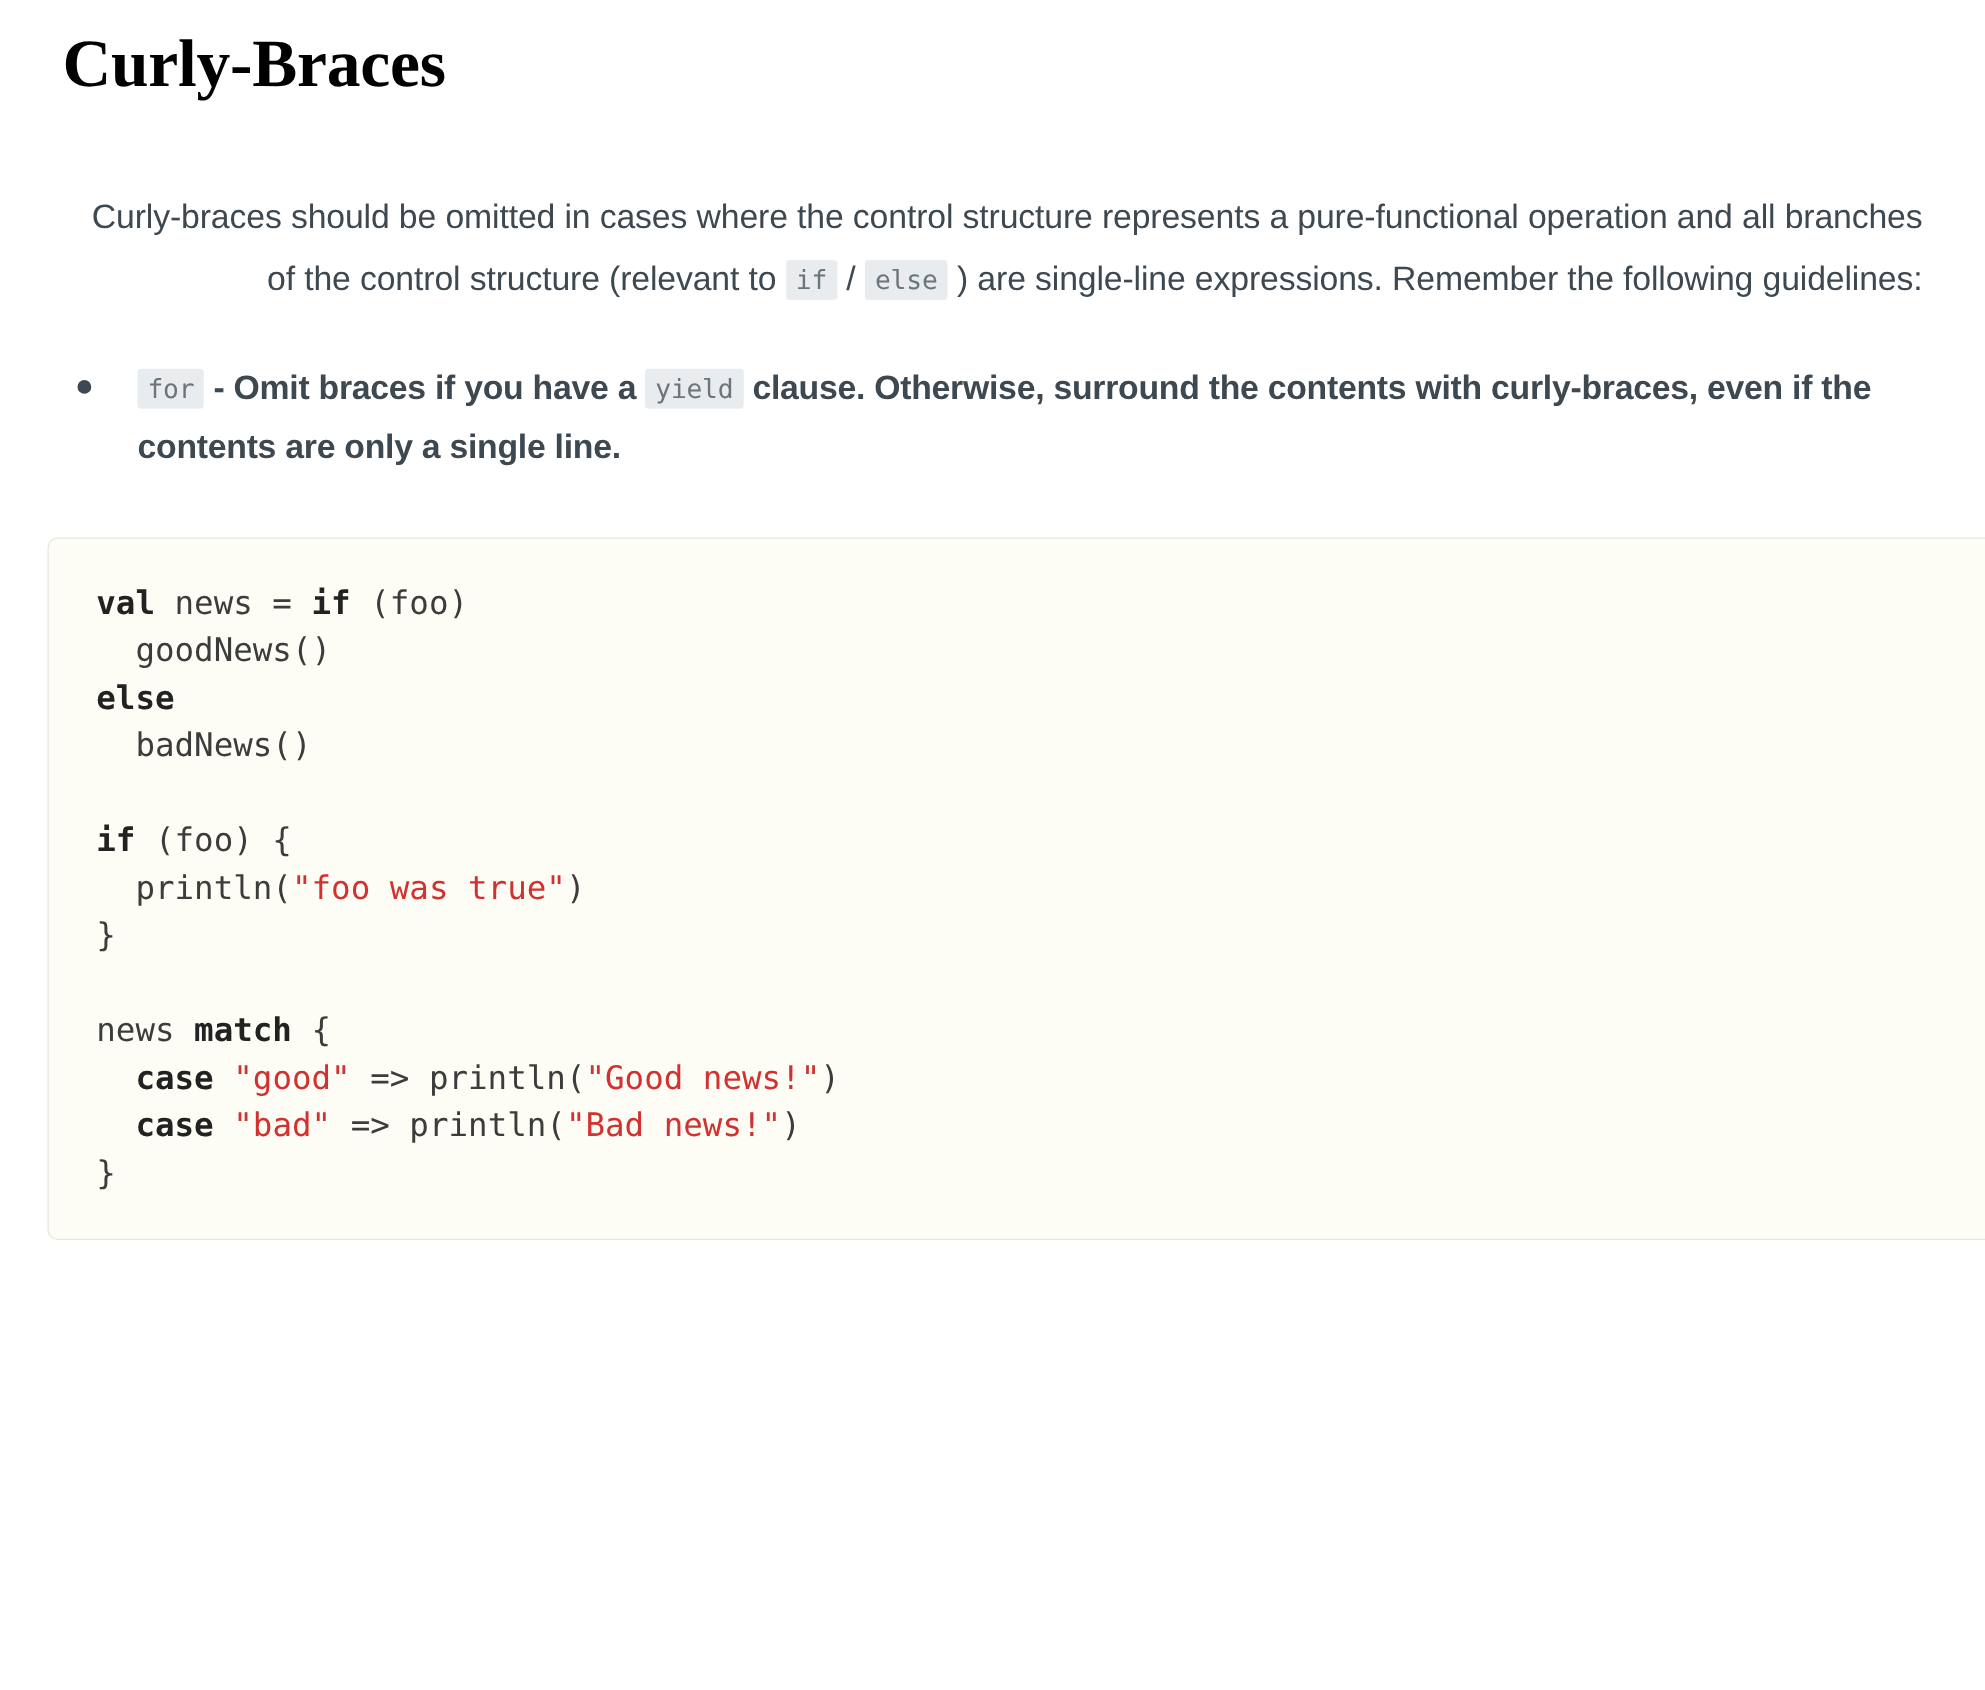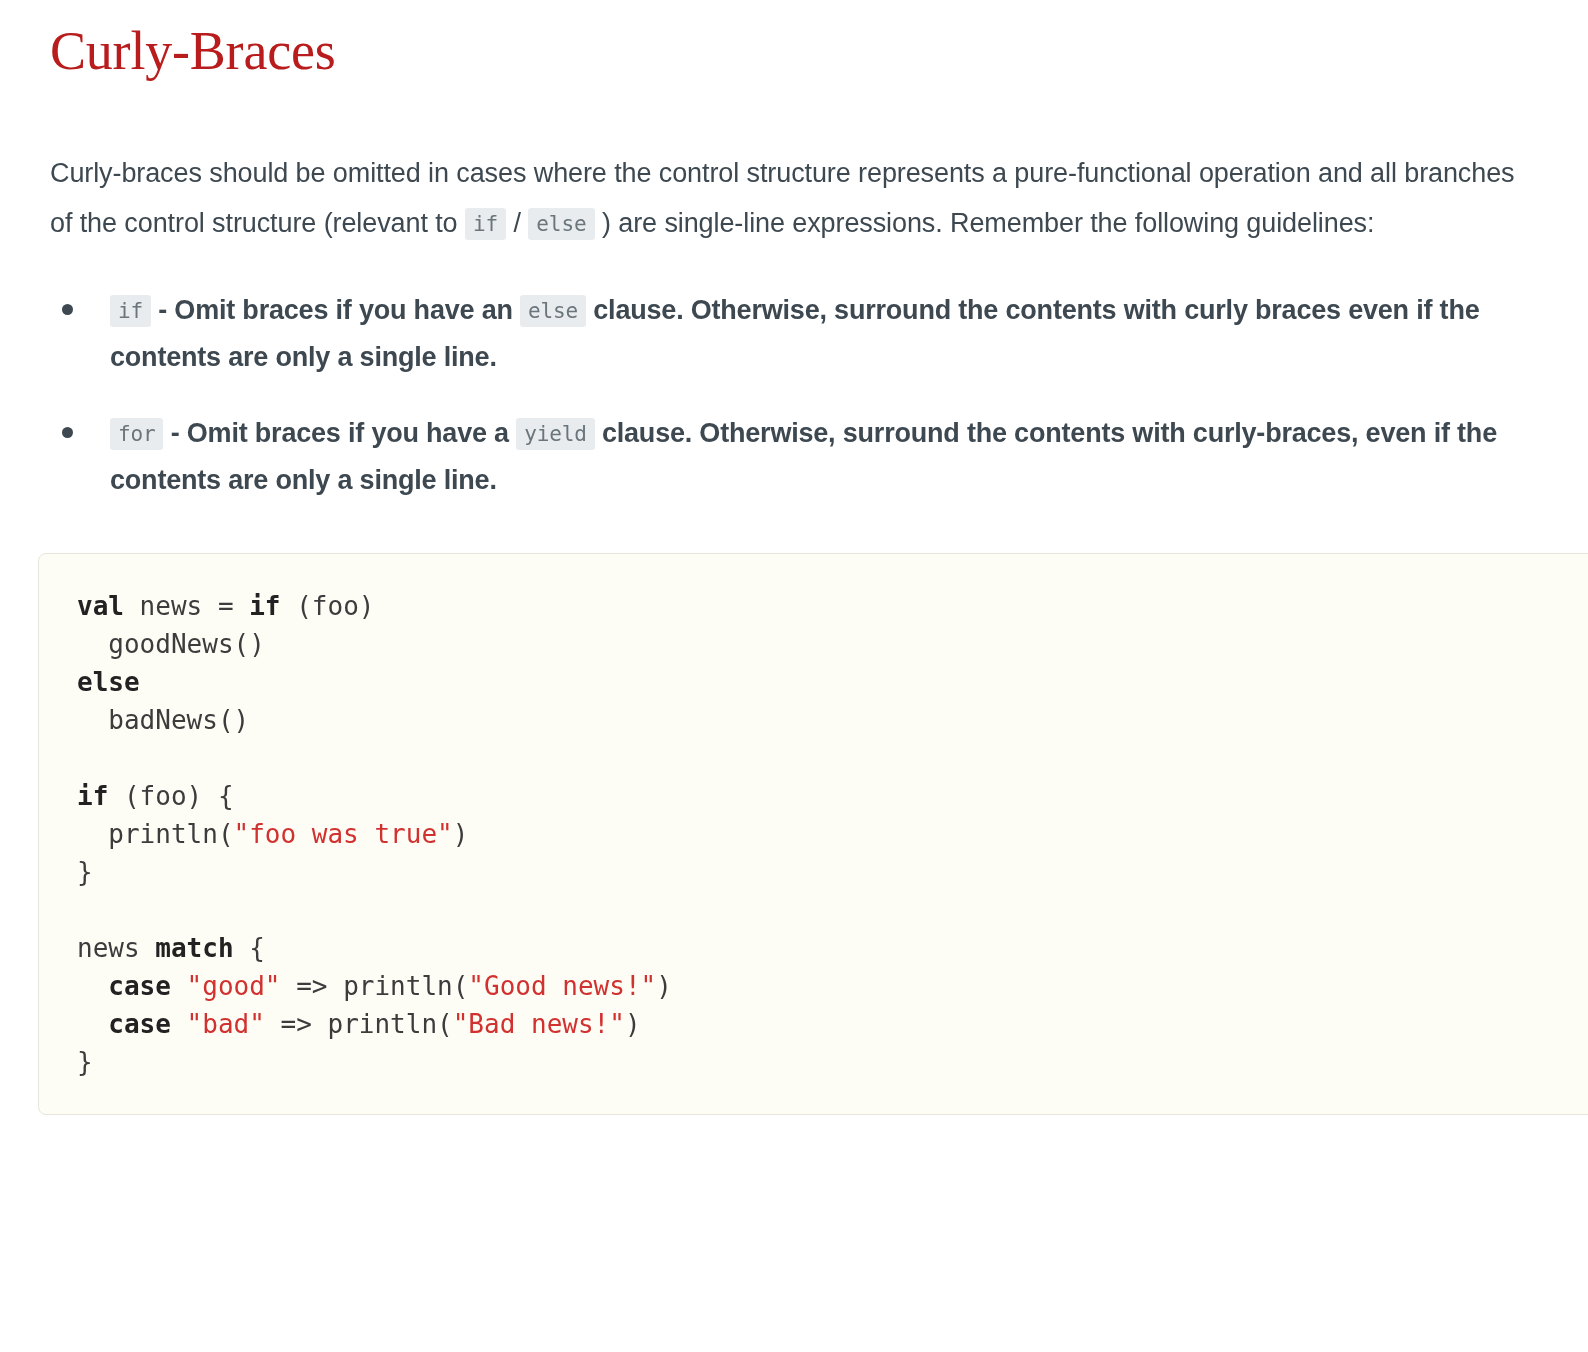--- a/index.html
+++ b/index.html
@@ -19,38 +19,39 @@
     width: 1588px;
     height: 1352px;
     box-sizing: border-box;
     padding: 0 50px;
   }
 
   
   .page-title {
     font-family: "Liberation Serif", serif;
     font-size: 54px;
-    font-weight: 400;
-    color: #b91c1c;
+    font-weight: 700;
+    color: #000000;
     line-height: 1.0;
     margin: 0;
     padding-top: 24px;
     letter-spacing: -0.2px;
   }
 
   
   .intro {
     margin: 0;
     padding-top: 70px;
     font-size: 27px;
     line-height: 50px;
     color: #3d4850;
     font-weight: 400;
     max-width: 1490px;
     letter-spacing: -0.1px;
+    text-align: right;
   }
 
   
   code.inline {
     font-family: "DejaVu Sans Mono", "Liberation Mono", monospace;
     background: #e9ecee;
     color: #6a757c;
     font-size: 0.78em;
     padding: 3px 8px 4px 8px;
     border-radius: 3px;
@@ -121,23 +122,20 @@
 <div class="page">
 
   <h1 class="page-title">Curly-Braces</h1>
 
   <p class="intro">
     <span>Curly-braces should be omitted in cases where the control structure represents a pure-functional operation and all branches of the control structure (relevant to </span><code class="inline">if</code><span> / </span><code class="inline">else</code><span> ) are single-line expressions. Remember the following guidelines:</span>
   </p>
 
   <ul class="guidelines">
 
-    <li>
-      <span class="bullet"></span><code class="inline">if</code><span> - Omit braces if you have an </span><code class="inline">else</code><span> clause. Otherwise, surround the contents with curly braces even if the contents are only a single line.</span>
-    </li>
 
 
     <li>
       <span class="bullet"></span><code class="inline">for</code><span> - Omit braces if you have a </span><code class="inline">yield</code><span> clause. Otherwise, surround the contents with curly-braces, even if the contents are only a single line.</span>
     </li>
 
 
   </ul>
 
   <div class="codeblock">

